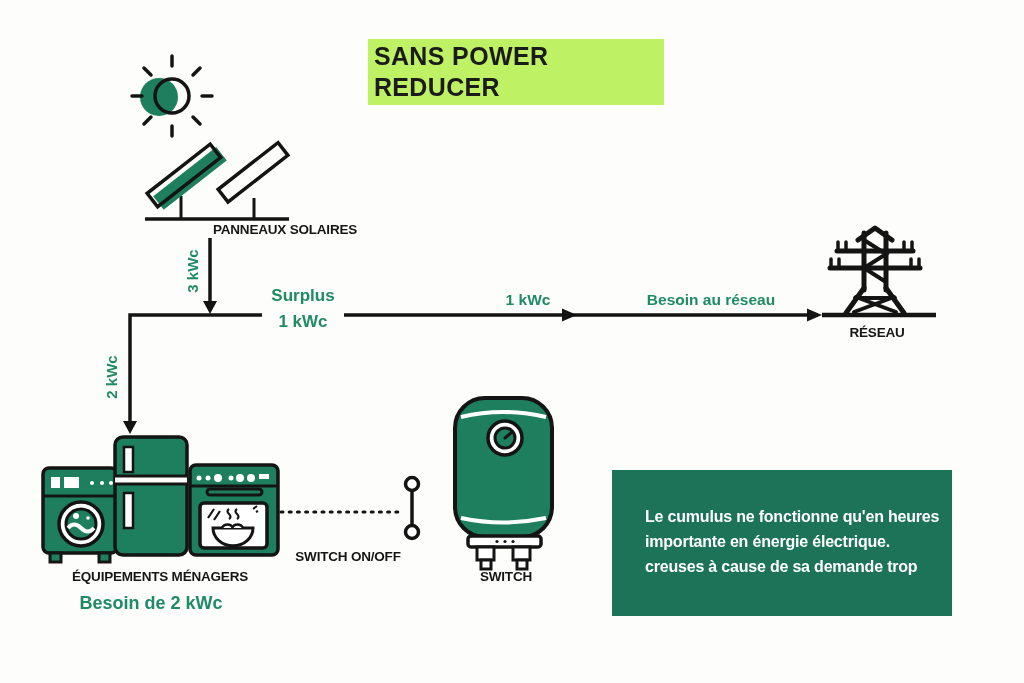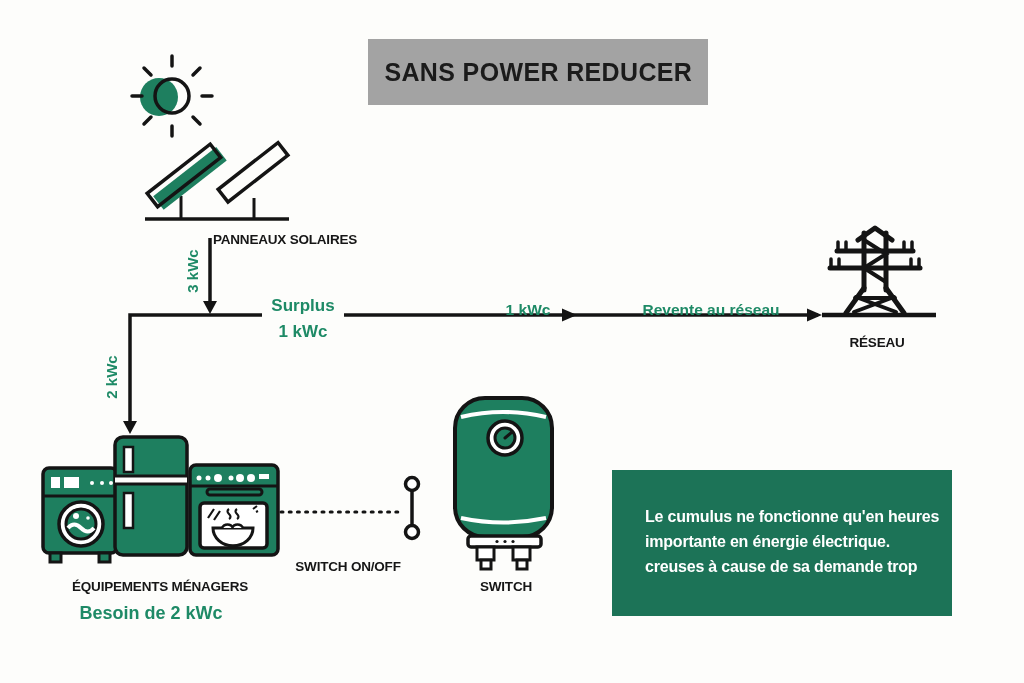--- a/index.html
+++ b/index.html
@@ -2,27 +2,27 @@
 <html><head>
 <meta charset="utf-8">
 <style>
   html,body{margin:0;padding:0;}
   body{font-family:"Liberation Sans", sans-serif;}
   #stage{
     position:relative;width:1024px;height:683px;overflow:hidden;
     background:#fdfdfb;color:#141414;
   }
   .abs{position:absolute;}
-  .center{transform:translateX(-50%);white-space:nowrap;margin-top:10px;}
+  .center{transform:translateX(-50%);white-space:nowrap;}
   .lbl{font-weight:700;font-size:13.5px;letter-spacing:-0.2px;color:#161616;}
   .green-txt{font-weight:700;color:#1e8a66;}
   .flow-val{font-size:17px;}
   .rot{transform:translate(-50%,-50%) rotate(-90deg);transform-origin:center;}
   #title-box{
-    left:368px;top:39px;width:340px;height:66px;background:#a3a3a3;
+    left:368px;top:39px;width:296px;height:66px;background:#bef264;
     display:flex;align-items:center;justify-content:center;
   }
   #title-box .t{
     font-size:26px;font-weight:700;letter-spacing:0.4px;color:#1b1b1b;
     transform:scaleX(0.96);
   }
   #note-box{
     left:612px;top:470px;width:340px;height:146px;background:#1c7357;
     box-sizing:border-box;padding:34px 0 0 33px;
   }
@@ -193,21 +193,21 @@
   </div>
 
   <div class="abs lbl center" style="left:285px;top:222px;">PANNEAUX SOLAIRES</div>
 
   <div class="abs green-txt rot" style="left:192px;top:271px;font-size:15px;">3 kWc</div>
 
   <div class="abs green-txt flow-val center" style="left:303px;top:286px;">Surplus</div>
   <div class="abs green-txt flow-val center" style="left:303px;top:312px;">1 kWc</div>
 
   <div class="abs green-txt center" style="left:528px;top:291px;font-size:15.5px;">1 kWc</div>
-  <div class="abs green-txt center" style="left:711px;top:291px;font-size:15.5px;">Revente au réseau</div>
+  <div class="abs green-txt center" style="left:711px;top:291px;font-size:15.5px;">Besoin au réseau</div>
 
   <div class="abs lbl center" style="left:877px;top:325px;">RÉSEAU</div>
 
   <div class="abs green-txt rot" style="left:111px;top:377px;font-size:15px;">2 kWc</div>
 
   <div class="abs lbl center" style="left:160px;top:569px;">ÉQUIPEMENTS MÉNAGERS</div>
   <div class="abs green-txt center" style="left:151px;top:593px;font-size:18px;text-align:center;">Besoin de 2 kWc</div>
 
   <div class="abs lbl center" style="left:348px;top:549px;">SWITCH ON/OFF</div>
 

